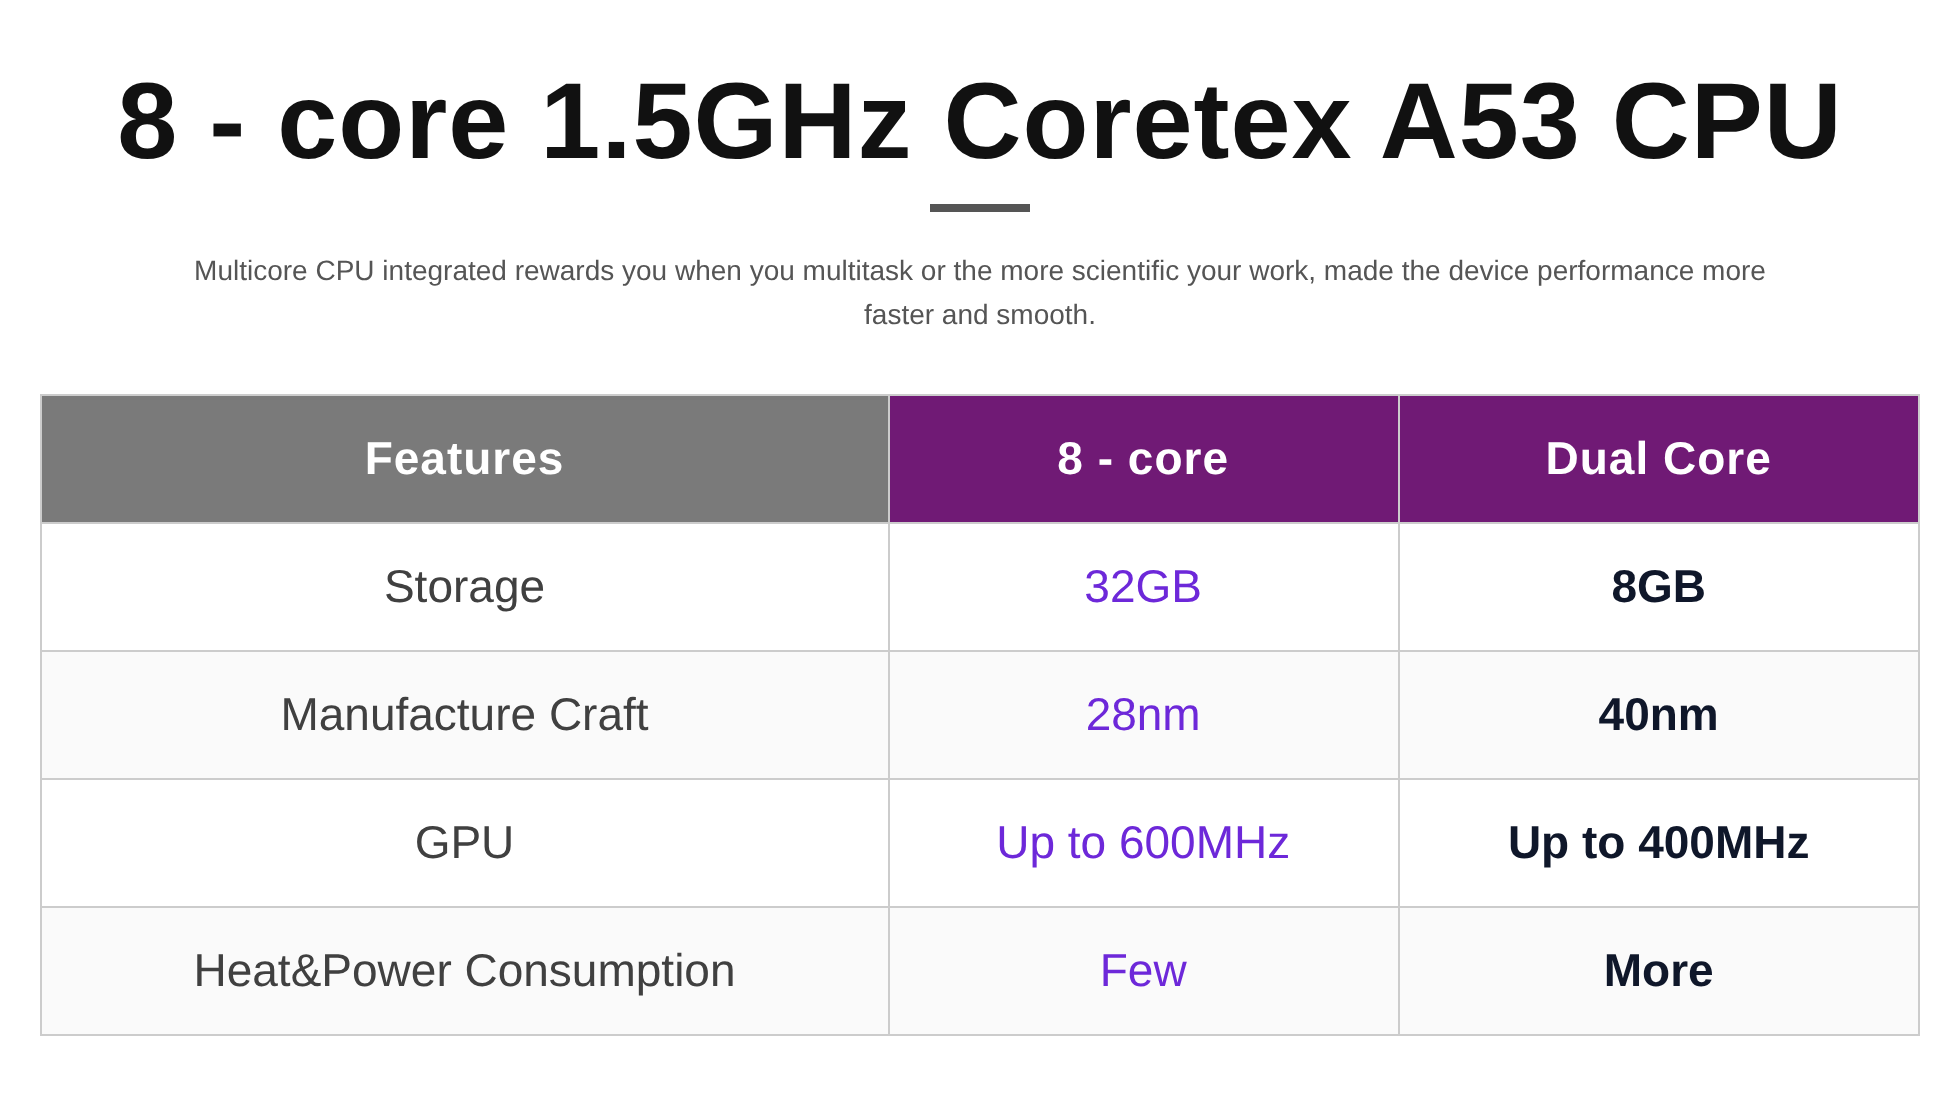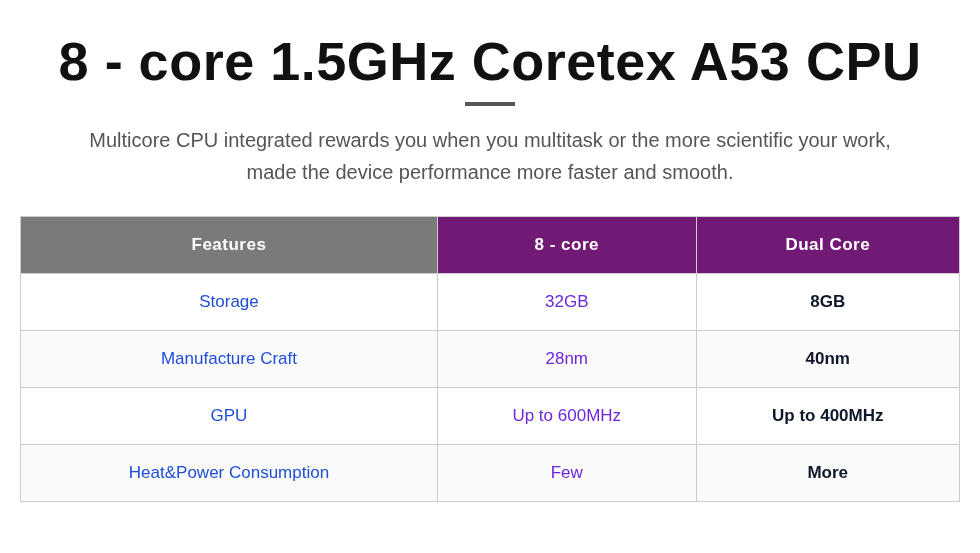--- a/index.html
+++ b/index.html
@@ -29,40 +29,40 @@
     }
 
     .divider {
       width: 50px;
       height: 4px;
       background: #555;
       margin: 0 auto 18px;
     }
 
     .subtitle {
-      font-size: 20px;
+      font-size: 14px;
       color: #555555;
       text-align: center;
       max-width: 820px;
       line-height: 1.6;
       margin-bottom: 28px;
     }
 
     .comparison-table {
       width: 940px;
       border-collapse: collapse;
       border: 1px solid #cccccc;
     }
 
     .comparison-table th,
     .comparison-table td {
       border: 1px solid #cccccc;
       text-align: center;
       padding: 18px 20px;
-      font-size: 17px;
+      font-size: 23px;
     }
 
     .header-features {
       background: #7a7a7a;
       color: #ffffff;
       font-size: 20px;
       font-weight: 600;
       letter-spacing: 0.5px;
     }
 
@@ -76,21 +76,21 @@
 
     .header-dual-core {
       background: #701a75;
       color: #ffffff;
       font-size: 20px;
       font-weight: 700;
       letter-spacing: 0.5px;
     }
 
     .feature-label {
-      color: #1d4ed8;
+      color: #404040;
       font-weight: 500;
       font-size: 16px;
       text-align: center;
     }
 
     .eight-core-value {
       color: #6d28d9;
       font-weight: 500;
       font-size: 16px;
     }

